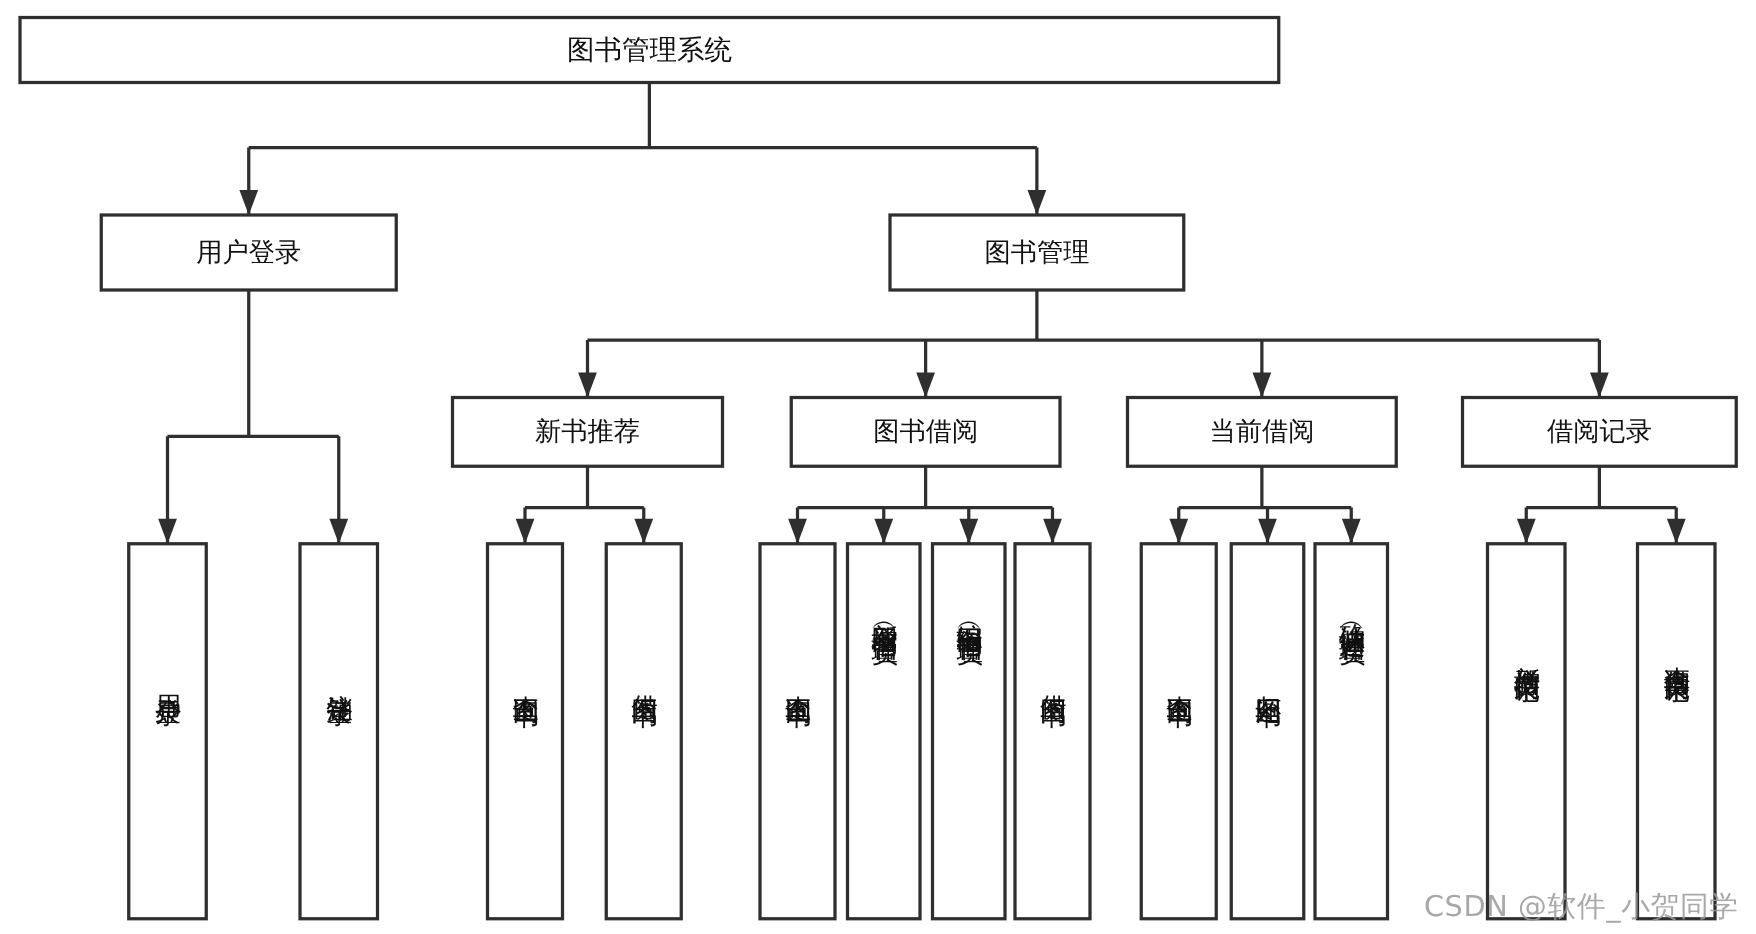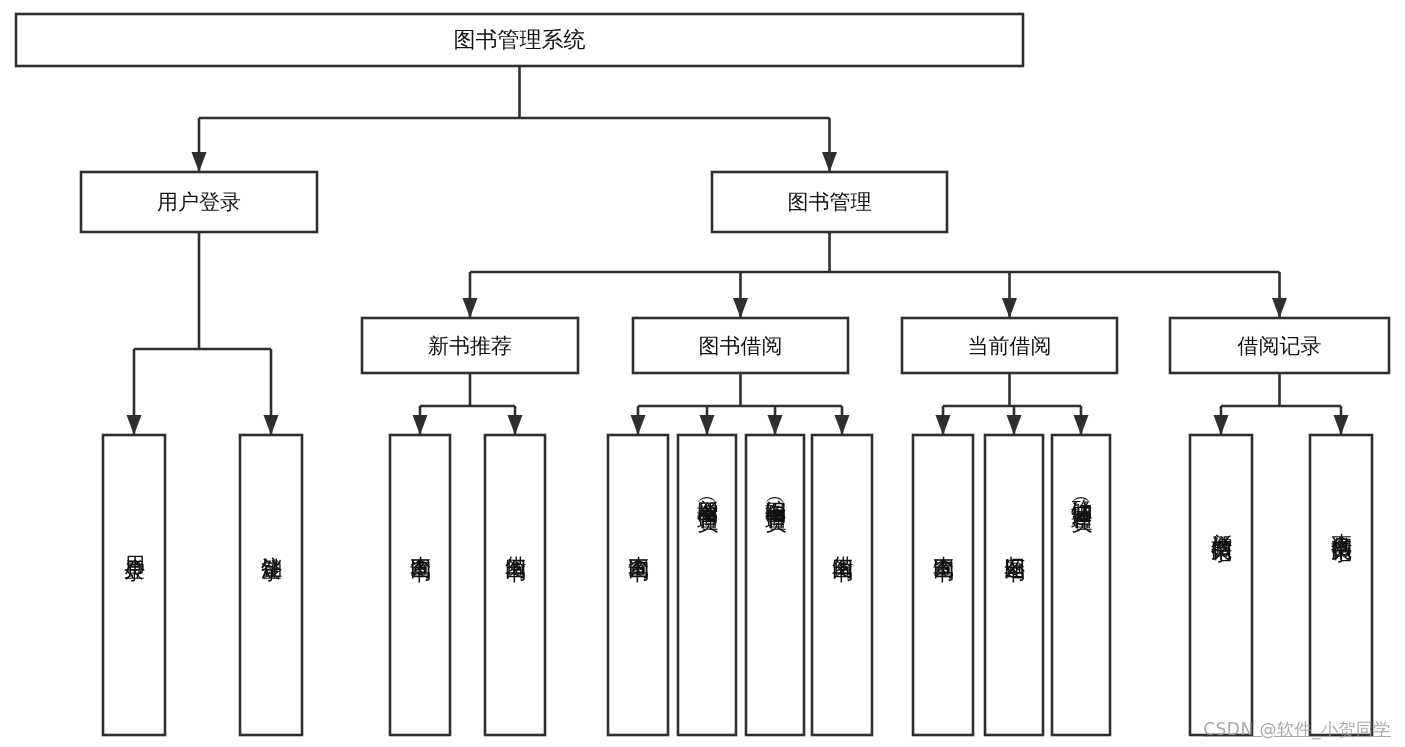--- a/index.html
+++ b/index.html
@@ -78,26 +78,25 @@
     line-height: 1.12;
     letter-spacing: 2px;
     color: #111111;
     white-space: nowrap;
   }
   .watermark {
     position: absolute;
     right: 14px;
     bottom: 6px;
     font-family: "DejaVu Sans", "Liberation Sans", sans-serif;
-    font-size: 17px;
+    font-size: 23px;
     color: #9a9a9a;
     opacity: 0.85;
     letter-spacing: 0.5px;
     white-space: nowrap;
-    text-decoration: underline;
   }
 </style>
 </head>
 <body>
 
 <div id="diagram-root">
   <svg class="diagram-canvas" id="diagram-canvas" viewBox="0 0 1405 747" xmlns="http://www.w3.org/2000/svg">
       <rect x="16" y="14" width="1007" height="52" class="node-box"></rect>
       <text x="519.5" y="41" class="node-label-root">图书管理系统</text>
       <rect x="81" y="172" width="236" height="60" class="node-box"></rect>

